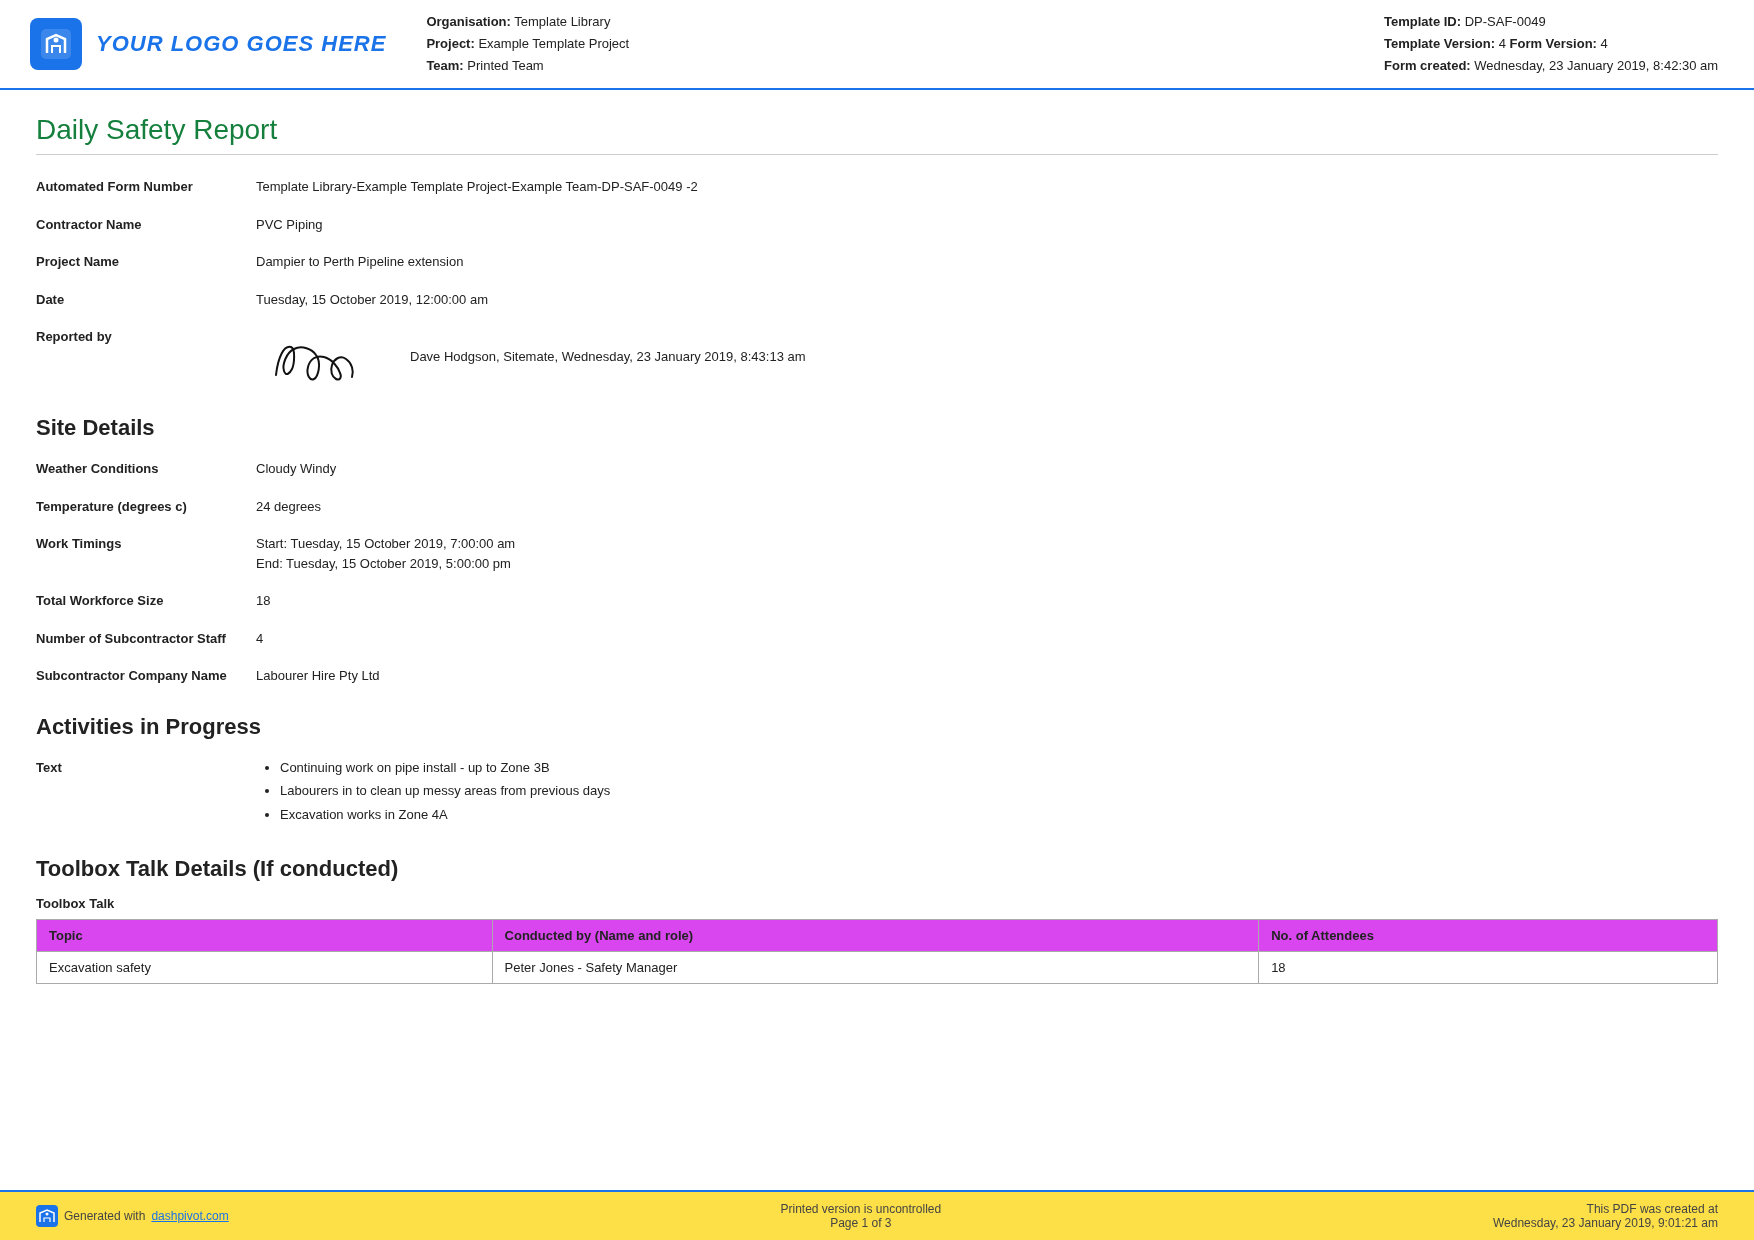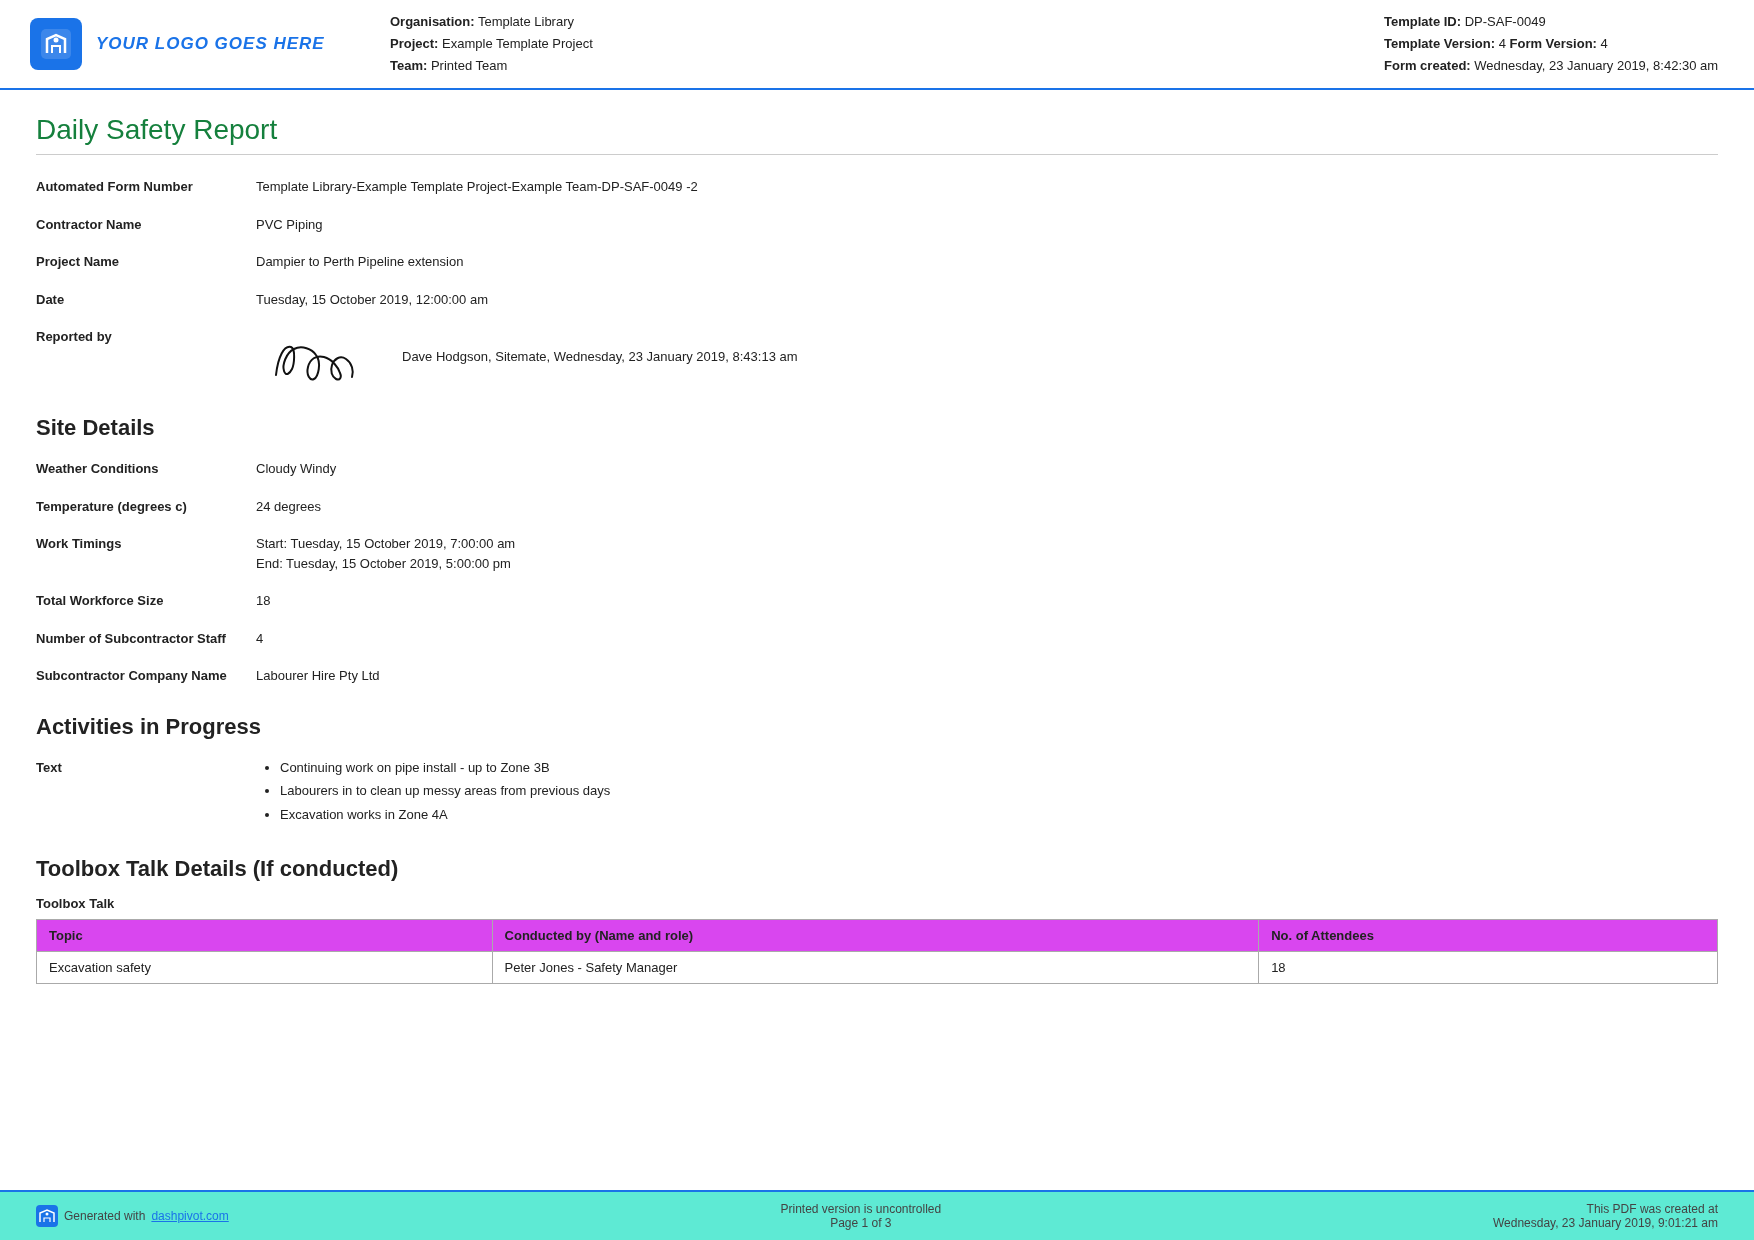--- a/index.html
+++ b/index.html
@@ -32,21 +32,21 @@
       background: #1a73e8;
       border-radius: 8px;
       display: flex;
       align-items: center;
       justify-content: center;
       margin-right: 14px;
       flex-shrink: 0;
     }
     .logo-icon svg { width: 34px; height: 34px; }
     .logo-text {
-      font-size: 17px;
+      font-size: 22px;
       font-weight: 900;
       color: #1a73e8;
       letter-spacing: 1px;
       font-style: italic;
     }
     .header-center {
       flex: 1;
       display: flex;
       flex-direction: column;
       justify-content: center;
@@ -98,21 +98,21 @@
     .field-value {
       flex: 1;
       font-size: 13px;
       line-height: 1.5;
     }
 
     
     .sig-container {
       display: flex;
       align-items: center;
-      gap: 16px;
+      gap: 24px;
     }
     .signature-img {
       width: 130px;
       height: 60px;
     }
     .sig-text {
       font-size: 13px;
     }
 
     
@@ -179,21 +179,21 @@
       align-items: center;
       justify-content: space-between;
       border-top: 2px solid #1a73e8;
       padding: 10px 36px;
       font-size: 12px;
       color: #444;
       position: fixed;
       bottom: 0;
       left: 0;
       width: 1754px;
-      background: #5eead4;
+      background: #fde047;
     }
     .footer-left {
       display: flex;
       align-items: center;
       gap: 6px;
     }
     .footer-logo-small {
       width: 22px;
       height: 22px;
     }

